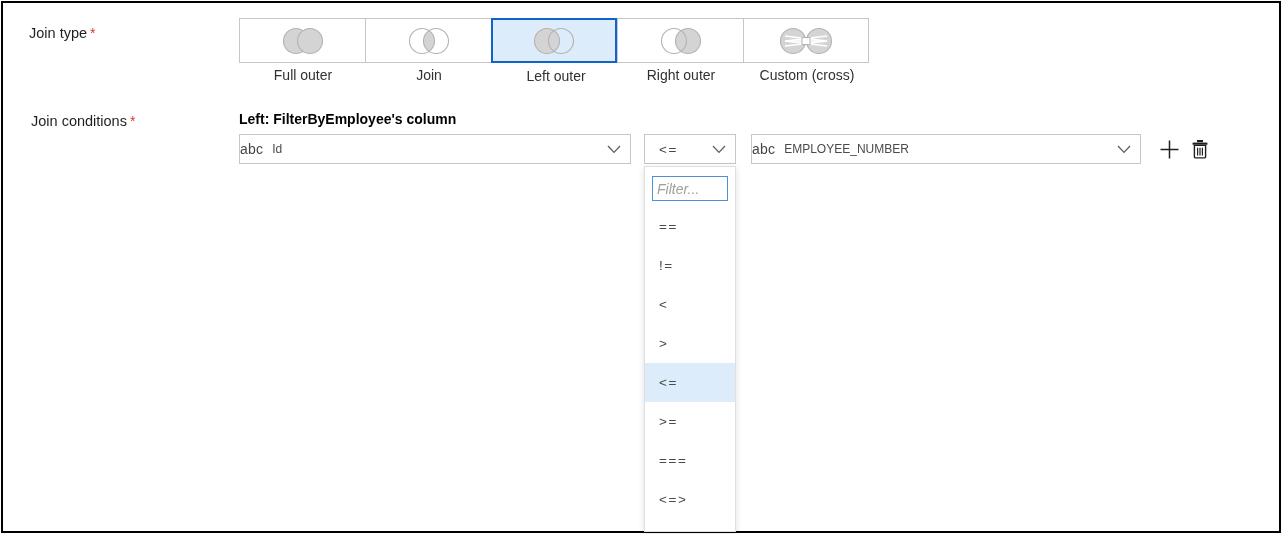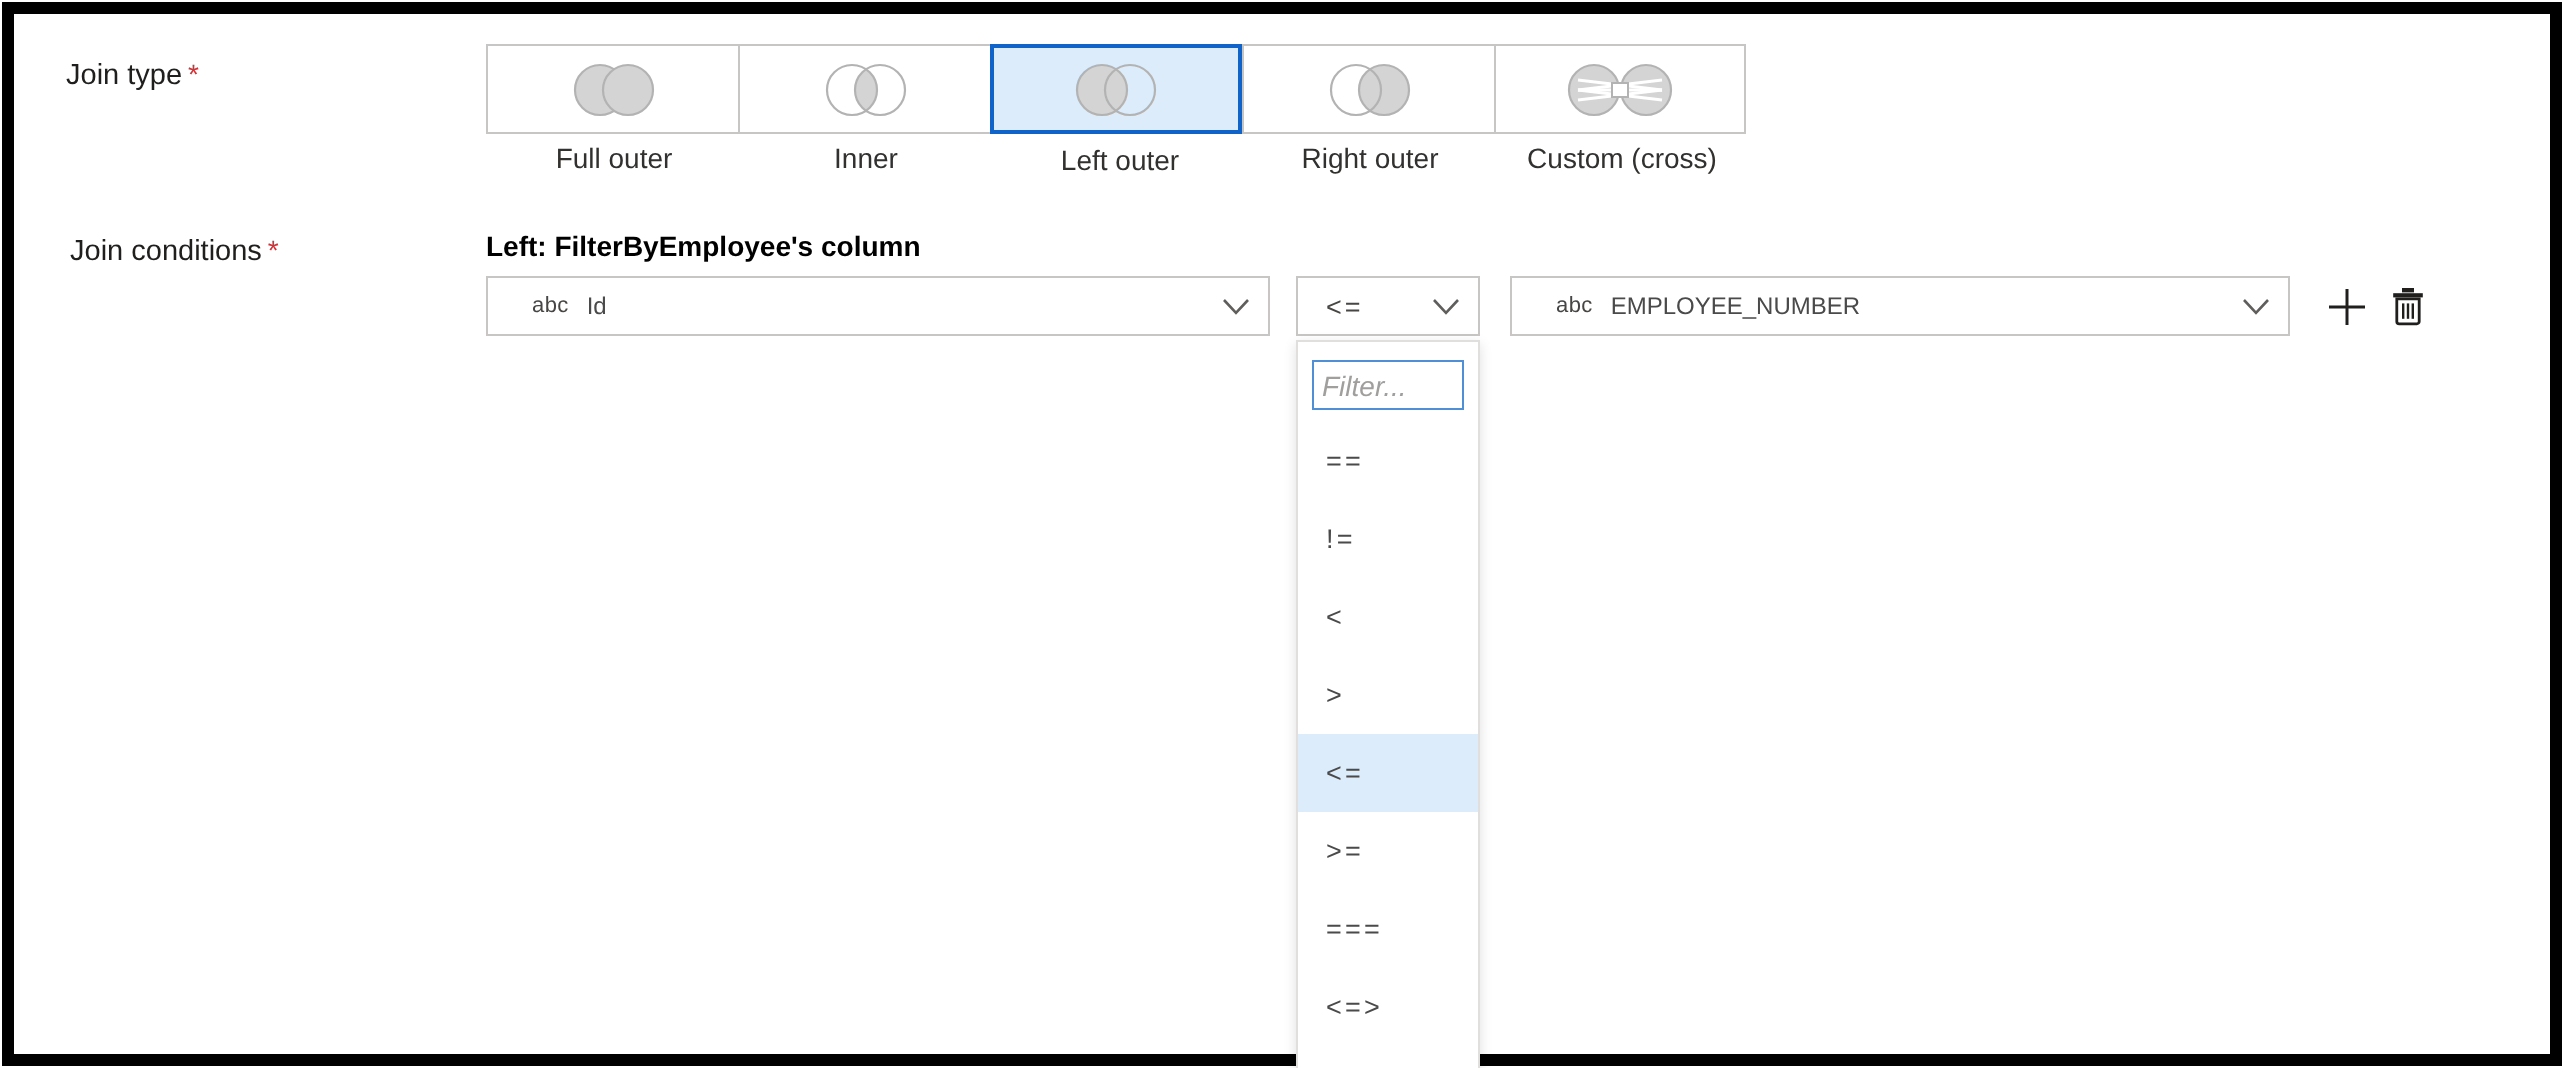--- a/index.html
+++ b/index.html
@@ -11,21 +11,21 @@
     width: 1282px;
     height: 534px;
     font-family: "Liberation Sans", sans-serif;
     overflow: hidden;
   }
   .page {
     position: relative;
     width: 1280px;
     height: 532px;
     margin: 1px;
-    border: 6px solid #000000;
+    border: 2px solid #000000;
     box-sizing: border-box;
     background: #ffffff;
   }
 
   
   .field-label {
     position: absolute;
     font-size: 14.5px;
     color: #201f1e;
     white-space: nowrap;
@@ -95,23 +95,23 @@
     height: 30px;
     display: flex;
     align-items: center;
     cursor: pointer;
   }
   #left-combo  { left: 236px;  top: 131px; width: 392px; }
   #right-combo { left: 748px;  top: 131px; width: 390px; }
   #op-combo    { left: 641px;  top: 131px; width: 92px;  }
 
   .abc-icon {
-    font-size: 11px;
+    font-size: 14px;
     color: #484644;
-    margin-left: 22px;
+    margin-left: 0;
     letter-spacing: 0.2px;
     flex: 0 0 auto;
   }
   .combo-value {
     margin-left: 9px;
     font-size: 12px;
     color: #4a4a4a;
     flex: 1 1 auto;
     overflow: hidden;
     white-space: nowrap;
@@ -217,21 +217,21 @@
       <svg class="venn" width="56" height="30" viewBox="0 0 56 30">
         <defs>
           <clipPath id="clipInnerR">
               <circle cx="35" cy="15" r="12.5"></circle>
             </clipPath>
         </defs>
         <circle cx="21" cy="15" r="12.5" fill="#d4d4d4" clip-path="url(#clipInnerR)"></circle>
         <circle cx="21" cy="15" r="12.5" fill="none" stroke="#b3b3b3" stroke-width="1.1"></circle>
         <circle cx="35" cy="15" r="12.5" fill="none" stroke="#b3b3b3" stroke-width="1.1"></circle>
       </svg>
-      <span class="cap">Inner</span>
+      <span class="cap">Join</span>
     </div>
 
     <div class="join-opt selected">
       <svg class="venn" width="56" height="30" viewBox="0 0 56 30">
         <circle cx="21" cy="15" r="12.5" fill="#d4d4d4" stroke="#b3b3b3" stroke-width="1.1"></circle>
         <circle cx="35" cy="15" r="12.5" fill="none" stroke="#b3b3b3" stroke-width="1.1"></circle>
       </svg>
       <span class="cap">Left outer</span>
     </div>
 

